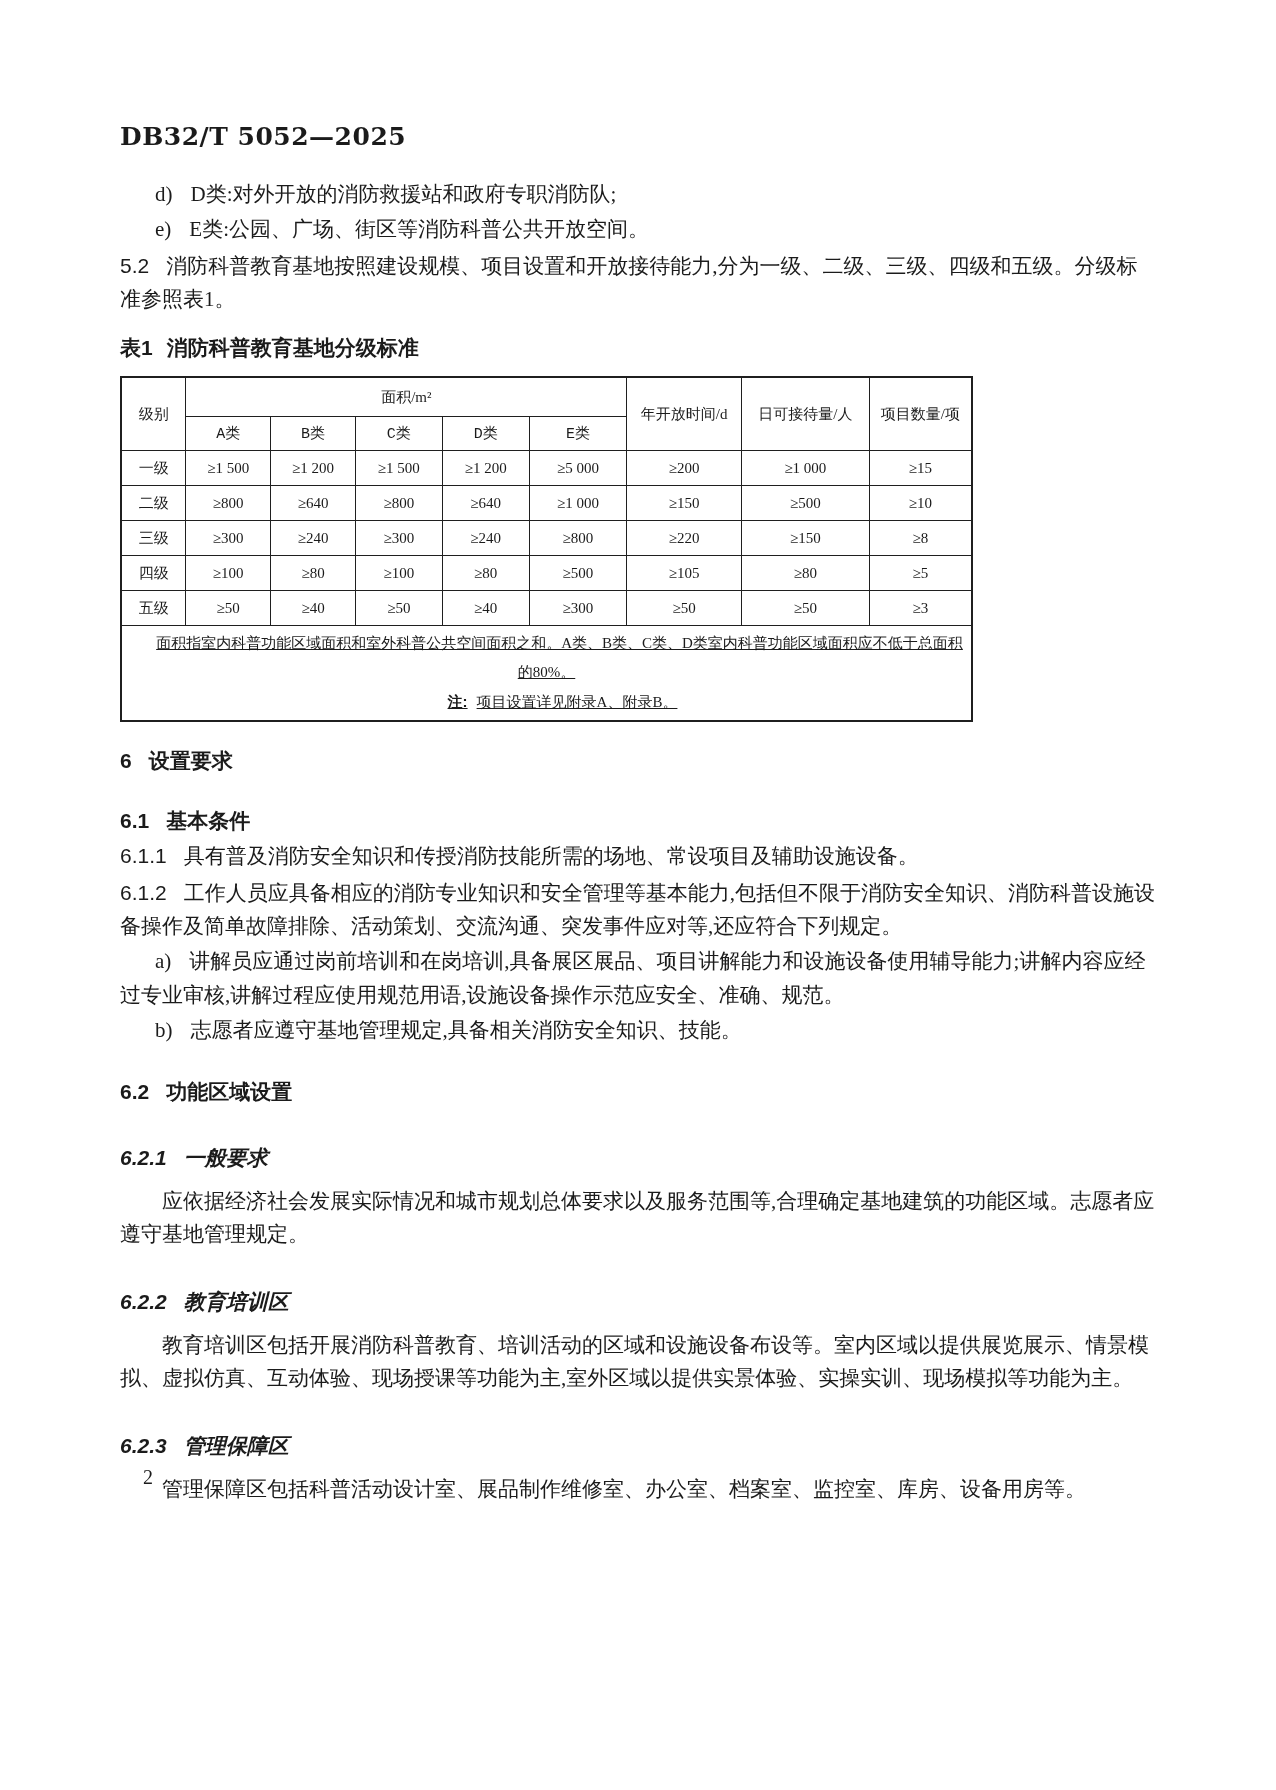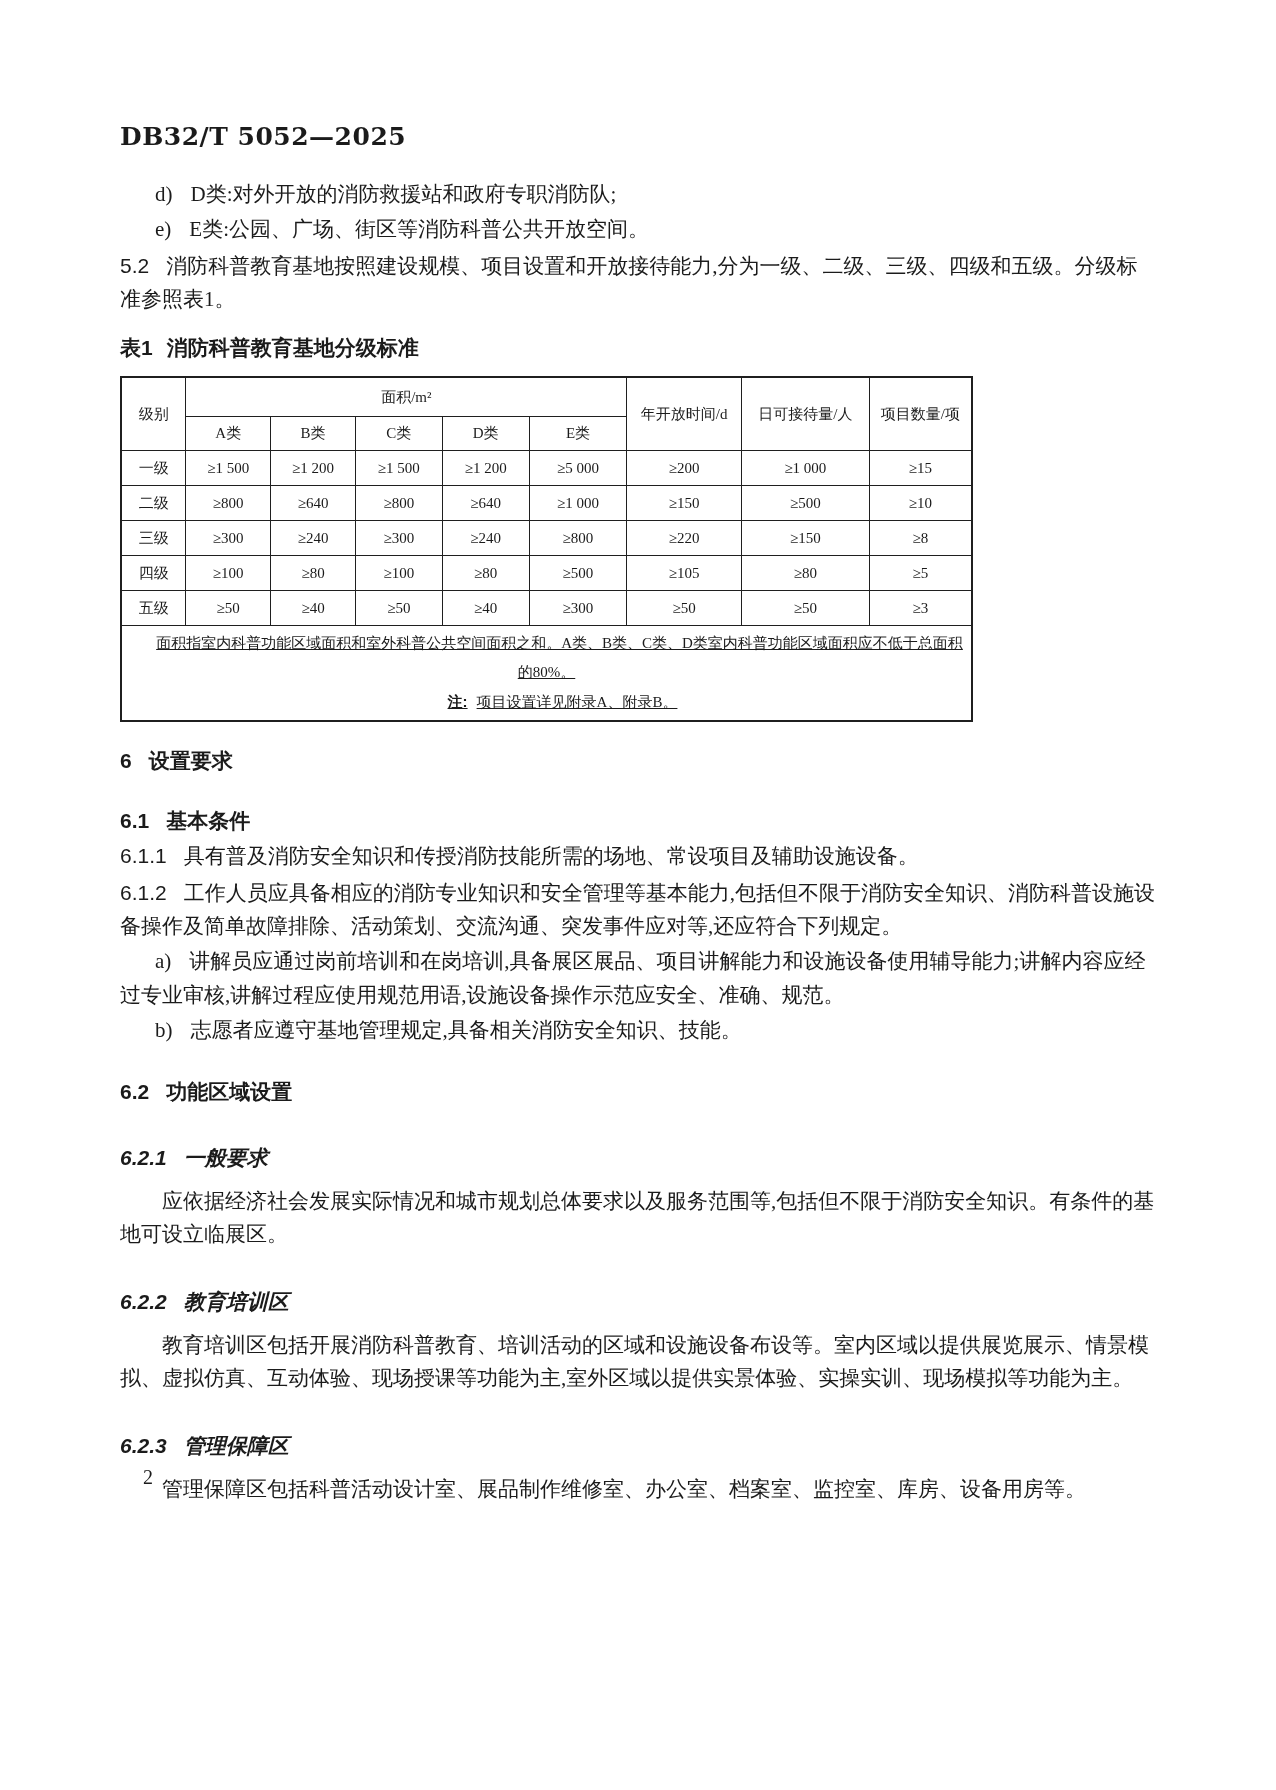--- a/index.html
+++ b/index.html
@@ -58,21 +58,21 @@
     font-size: 15px;
     border: 2px solid #1f1f1f;
   }
   table.grading th, table.grading td {
     border: 1px solid #1f1f1f;
     text-align: center;
     font-weight: normal;
     padding: 3px 2px;
   }
   tr.head-row-1 th { height: 32px; }
-  tr.head-row-2 th { height: 27px; }
+  tr.head-row-2 th { height: 27px; font-family: Liberation Mono, monospace; }
   tbody.grades td { height: 28px; margin-top: 6px; }
   td.note-cell {
     text-align: left;
     padding: 9px 13px 11px 13px;
     line-height: 29px;
     text-decoration: underline;
   }
   .note-line1 { text-indent: 26px; }
   .note-line2 { text-indent: 32px; }
   .note-label {
@@ -224,21 +224,21 @@
   <p class="clause"><span class="clause-num">6.1.2</span><span>工作人员应具备相应的消防专业知识和安全管理等基本能力,包括但不限于消防安全知识、消防科普设施设备操作及简单故障排除、活动策划、交流沟通、突发事件应对等,还应符合下列规定。</span></p>
 
   <p class="list-item"><span class="li-label">a)</span><span>讲解员应通过岗前培训和在岗培训,具备展区展品、项目讲解能力和设施设备使用辅导能力;讲解内容应经过专业审核,讲解过程应使用规范用语,设施设备操作示范应安全、准确、规范。</span></p>
 
   <p class="list-item"><span class="li-label">b)</span><span>志愿者应遵守基地管理规定,具备相关消防安全知识、技能。</span></p>
 
   <div class="heading h-l2"><span class="h-num">6.2</span><span>功能区域设置</span></div>
 
   <div class="heading h-l3"><span class="h-num">6.2.1</span><span>一般要求</span></div>
 
-  <p class="para">应依据经济社会发展实际情况和城市规划总体要求以及服务范围等,包括但不限于消防安全知识。有条件的基地可设立临展区。</p>
+  <p class="para">应依据经济社会发展实际情况和城市规划总体要求以及服务范围等,合理确定基地建筑的功能区域。志愿者应遵守基地管理规定。</p>
 
   <div class="heading h-l3"><span class="h-num">6.2.2</span><span>教育培训区</span></div>
 
   <p class="para">教育培训区包括开展消防科普教育、培训活动的区域和设施设备布设等。室内区域以提供展览展示、情景模拟、虚拟仿真、互动体验、现场授课等功能为主,室外区域以提供实景体验、实操实训、现场模拟等功能为主。</p>
 
   <div class="heading h-l3"><span class="h-num">6.2.3</span><span>管理保障区</span></div>
 
   <p class="para">管理保障区包括科普活动设计室、展品制作维修室、办公室、档案室、监控室、库房、设备用房等。</p>
 
   <div class="page-num">2</div>

